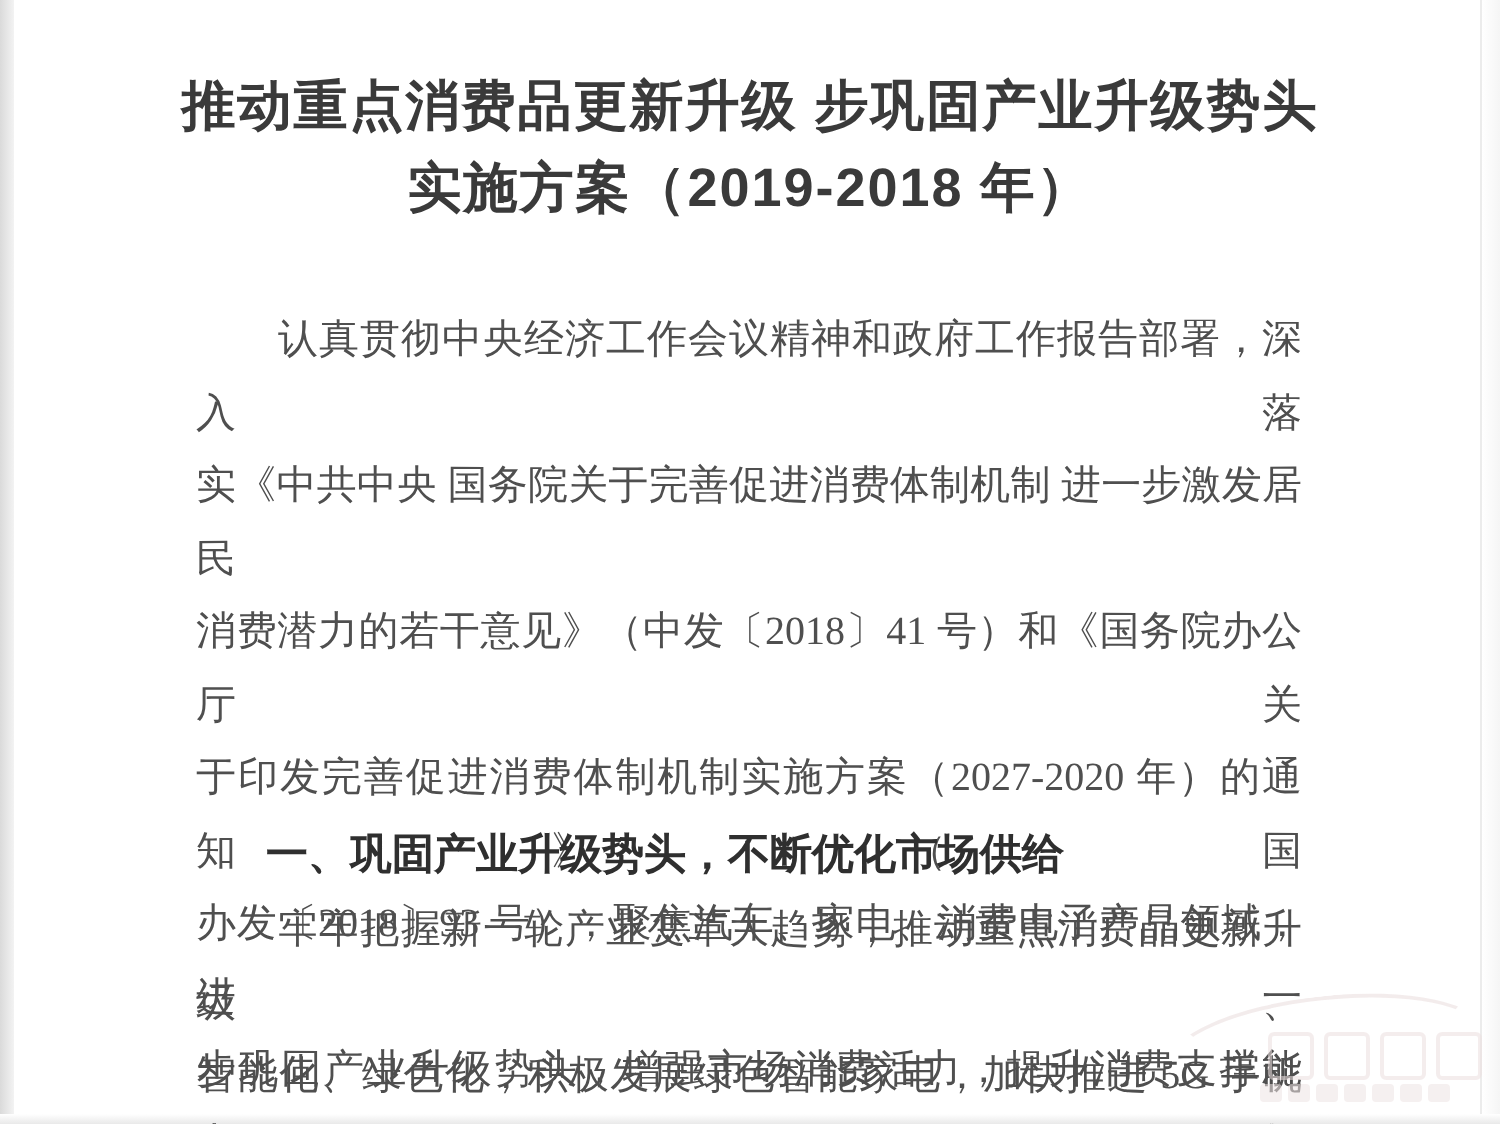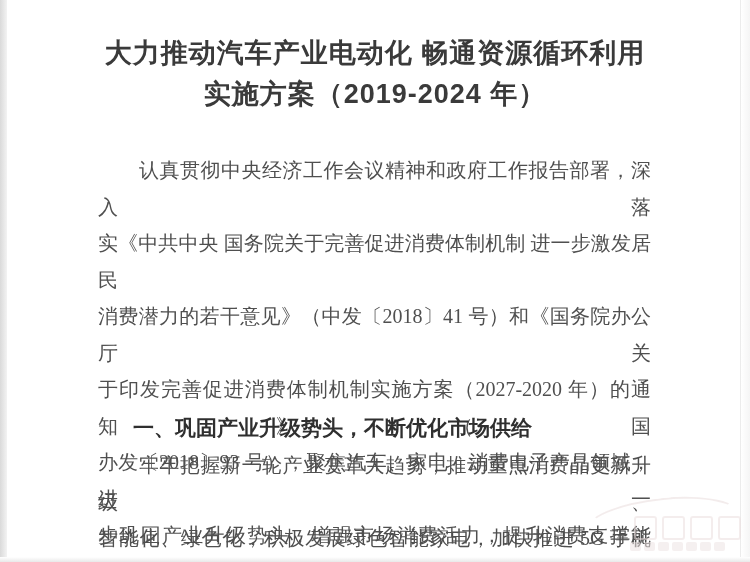--- a/index.html
+++ b/index.html
@@ -42,22 +42,22 @@
 </head>
 <body>
 
 <div class="page">
 
   <div class="edge-left"></div>
   <div class="edge-right"></div>
   <div class="edge-bottom"></div>
 
   <div class="title">
-    <div>大力推动汽车产业电动化 畅通资源循环利用</div>
-    <div>实施方案（2019-2024 年）</div>
+    <div>推动重点消费品更新升级 步巩固产业升级势头</div>
+    <div>实施方案（2019-2018 年）</div>
   </div>
 
   <div class="para" id="para1">
       <div class="line first">认真贯彻中央经济工作会议精神和政府工作报告部署，深入落</div>
       <div class="line">实《中共中央 国务院关于完善促进消费体制机制 进一步激发居民</div>
       <div class="line">消费潜力的若干意见》（中发〔2018〕41 号）和《国务院办公厅关</div>
       <div class="line">于印发完善促进消费体制机制实施方案（2027-2020 年）的通知》（国</div>
       <div class="line">办发〔2018〕93 号），聚焦汽车、家电、消费电子产品领域，进一</div>
       <div class="line">步巩固产业升级势头，增强市场消费活力，提升消费支撑能力，畅</div>
     </div>

